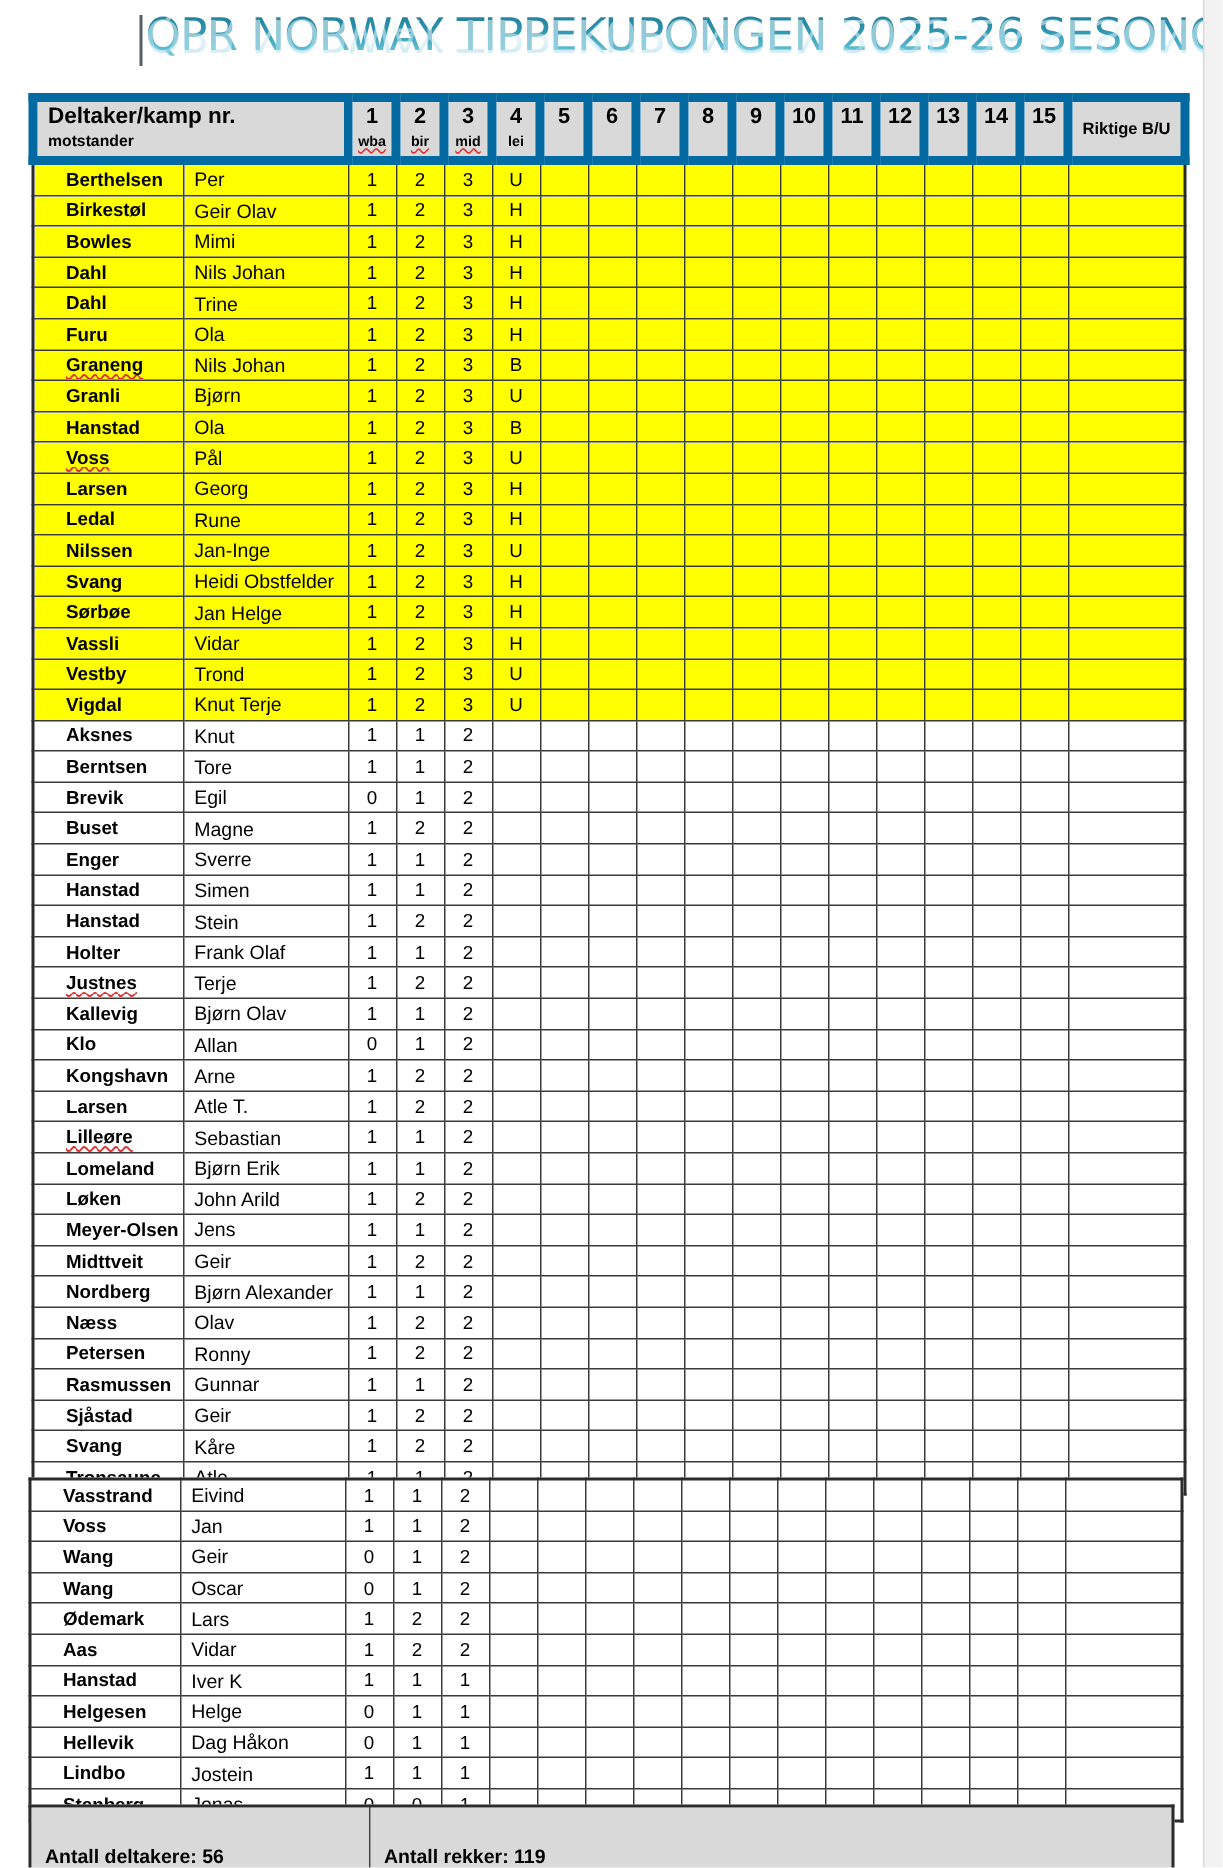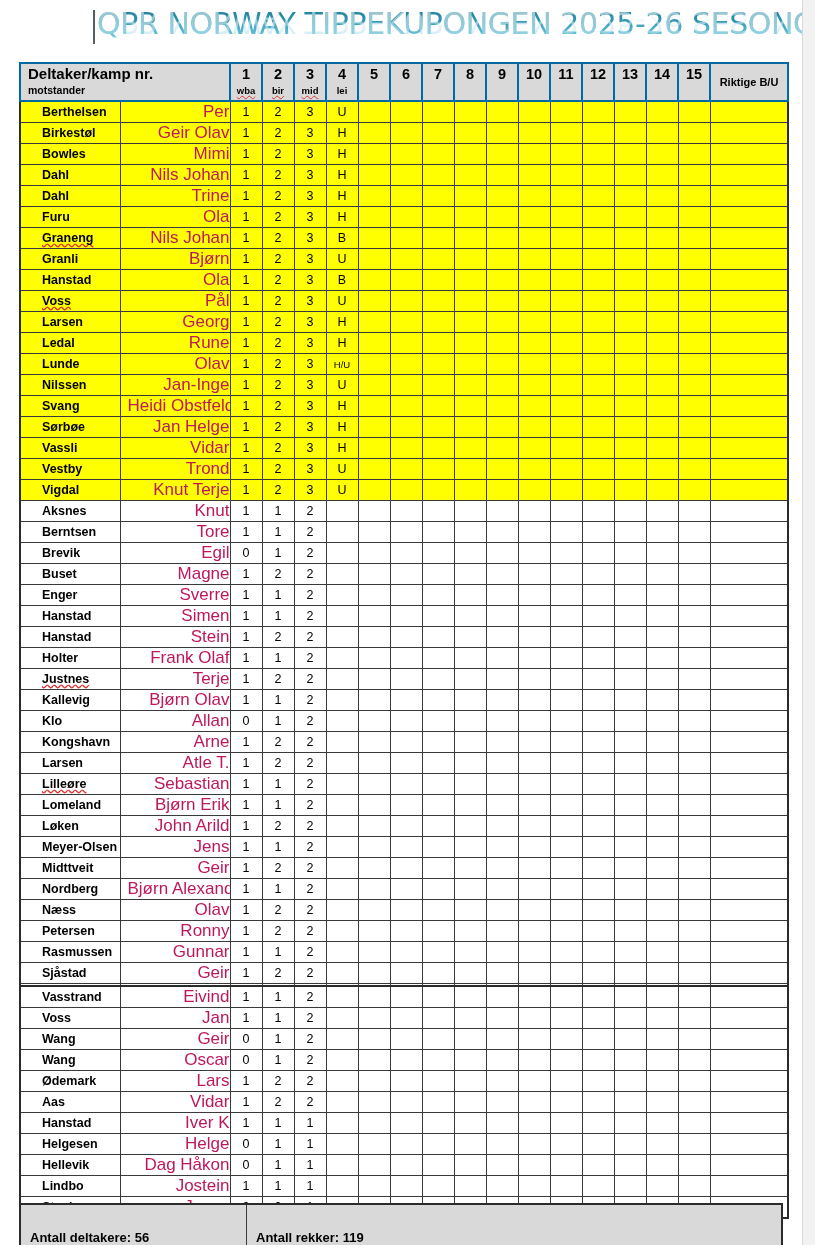--- a/index.html
+++ b/index.html
@@ -105,21 +105,21 @@
   col.c-riktig{ width: 78px;  }
 
   
   #table-main thead th {
     background: #d9d9d9;
     height: 36px;
     vertical-align: top;
     text-align: center;
     font-weight: bold;
     font-size: 14px;
-    border: 2px solid #0369a1;
+    border: 6px solid #0369a1;
   }
   th.hdr-label {
     text-align: left !important;
     padding-left: 7px !important;
     position: relative;
   }
   .hdr-title {
     display: block;
     font-size: 15px;
     font-weight: bold;
@@ -153,24 +153,23 @@
   }
 
   
   td.surname {
     font-weight: bold;
     font-size: 12.5px;
     padding-left: 21px;
     color: #000;
   }
   td.given {
-    font-size: 17px;
+    font-size: 13px;
     padding-left: 7px;
-    color: #be185d;
-    text-align: right;
+    color: #000000;
   }
   td.mark {
     text-align: center;
     font-size: 12.5px;
     color: #000;
   }
   td.mark.small { font-size: 9.5px; }
   td.blank { background: #ffffff; }
 
   tr.hl td { background: #ffff00; }
@@ -528,40 +527,20 @@
           <td class="mark blank"></td>
           <td class="mark blank"></td>
           <td class="mark blank"></td>
           <td class="mark blank"></td>
           <td class="mark blank"></td>
           <td class="mark blank"></td>
           <td class="mark blank"></td>
           <td class="mark blank"></td>
         </tr>
         <tr class="hl">
-          <td class="surname">Lunde</td>
-          <td class="given">Olav</td>
-          <td class="mark">1</td>
-          <td class="mark">2</td>
-          <td class="mark">3</td>
-          <td class="mark small">H/U</td>
-          <td class="mark blank"></td>
-          <td class="mark blank"></td>
-          <td class="mark blank"></td>
-          <td class="mark blank"></td>
-          <td class="mark blank"></td>
-          <td class="mark blank"></td>
-          <td class="mark blank"></td>
-          <td class="mark blank"></td>
-          <td class="mark blank"></td>
-          <td class="mark blank"></td>
-          <td class="mark blank"></td>
-          <td class="mark blank"></td>
-        </tr>
-        <tr class="hl">
           <td class="surname">Nilssen</td>
           <td class="given">Jan-Inge</td>
           <td class="mark">1</td>
           <td class="mark">2</td>
           <td class="mark">3</td>
           <td class="mark">U</td>
           <td class="mark blank"></td>
           <td class="mark blank"></td>
           <td class="mark blank"></td>
           <td class="mark blank"></td>

